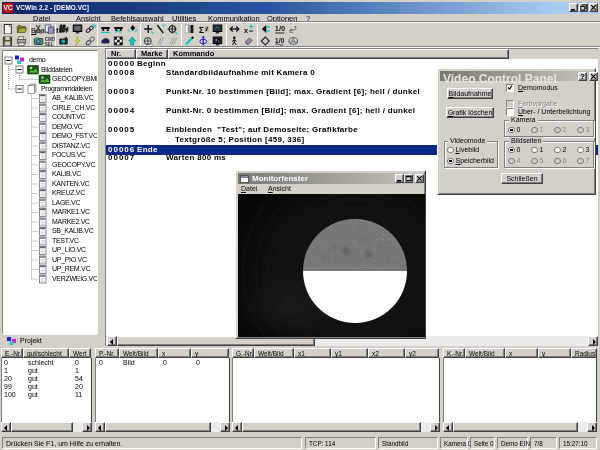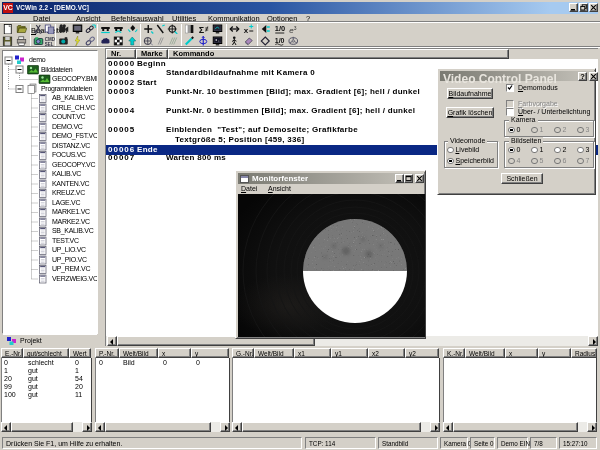--- a/index.html
+++ b/index.html
@@ -419,24 +419,20 @@
       </div>
   </div>
 
   <div class="lr" style="top:9.5px;">
       <span class="c1">00000</span>
       <span class="c2">Beginn</span>
     </div>
   <div class="lr" style="top:19px;">
       <span class="c1">00008</span>
       <span class="c3">Standardbildaufnahme mit Kamera 0</span>
-    </div>
-  <div class="lr" style="top:28.5px;">
-      <span class="c1">00002</span>
-      <span class="c2">Start</span>
     </div>
   <div class="lr" style="top:38px;">
       <span class="c1">00003</span>
       <span class="c3">Punkt-Nr. 10 bestimmen [Bild]; max. Gradient [6]; hell / dunkel</span>
     </div>
   <div class="lr" style="top:57px;">
       <span class="c1">00004</span>
       <span class="c3">Punkt-Nr. 0 bestimmen [Bild]; max. Gradient [6]; hell / dunkel</span>
     </div>
   <div class="lr" style="top:76px;">

